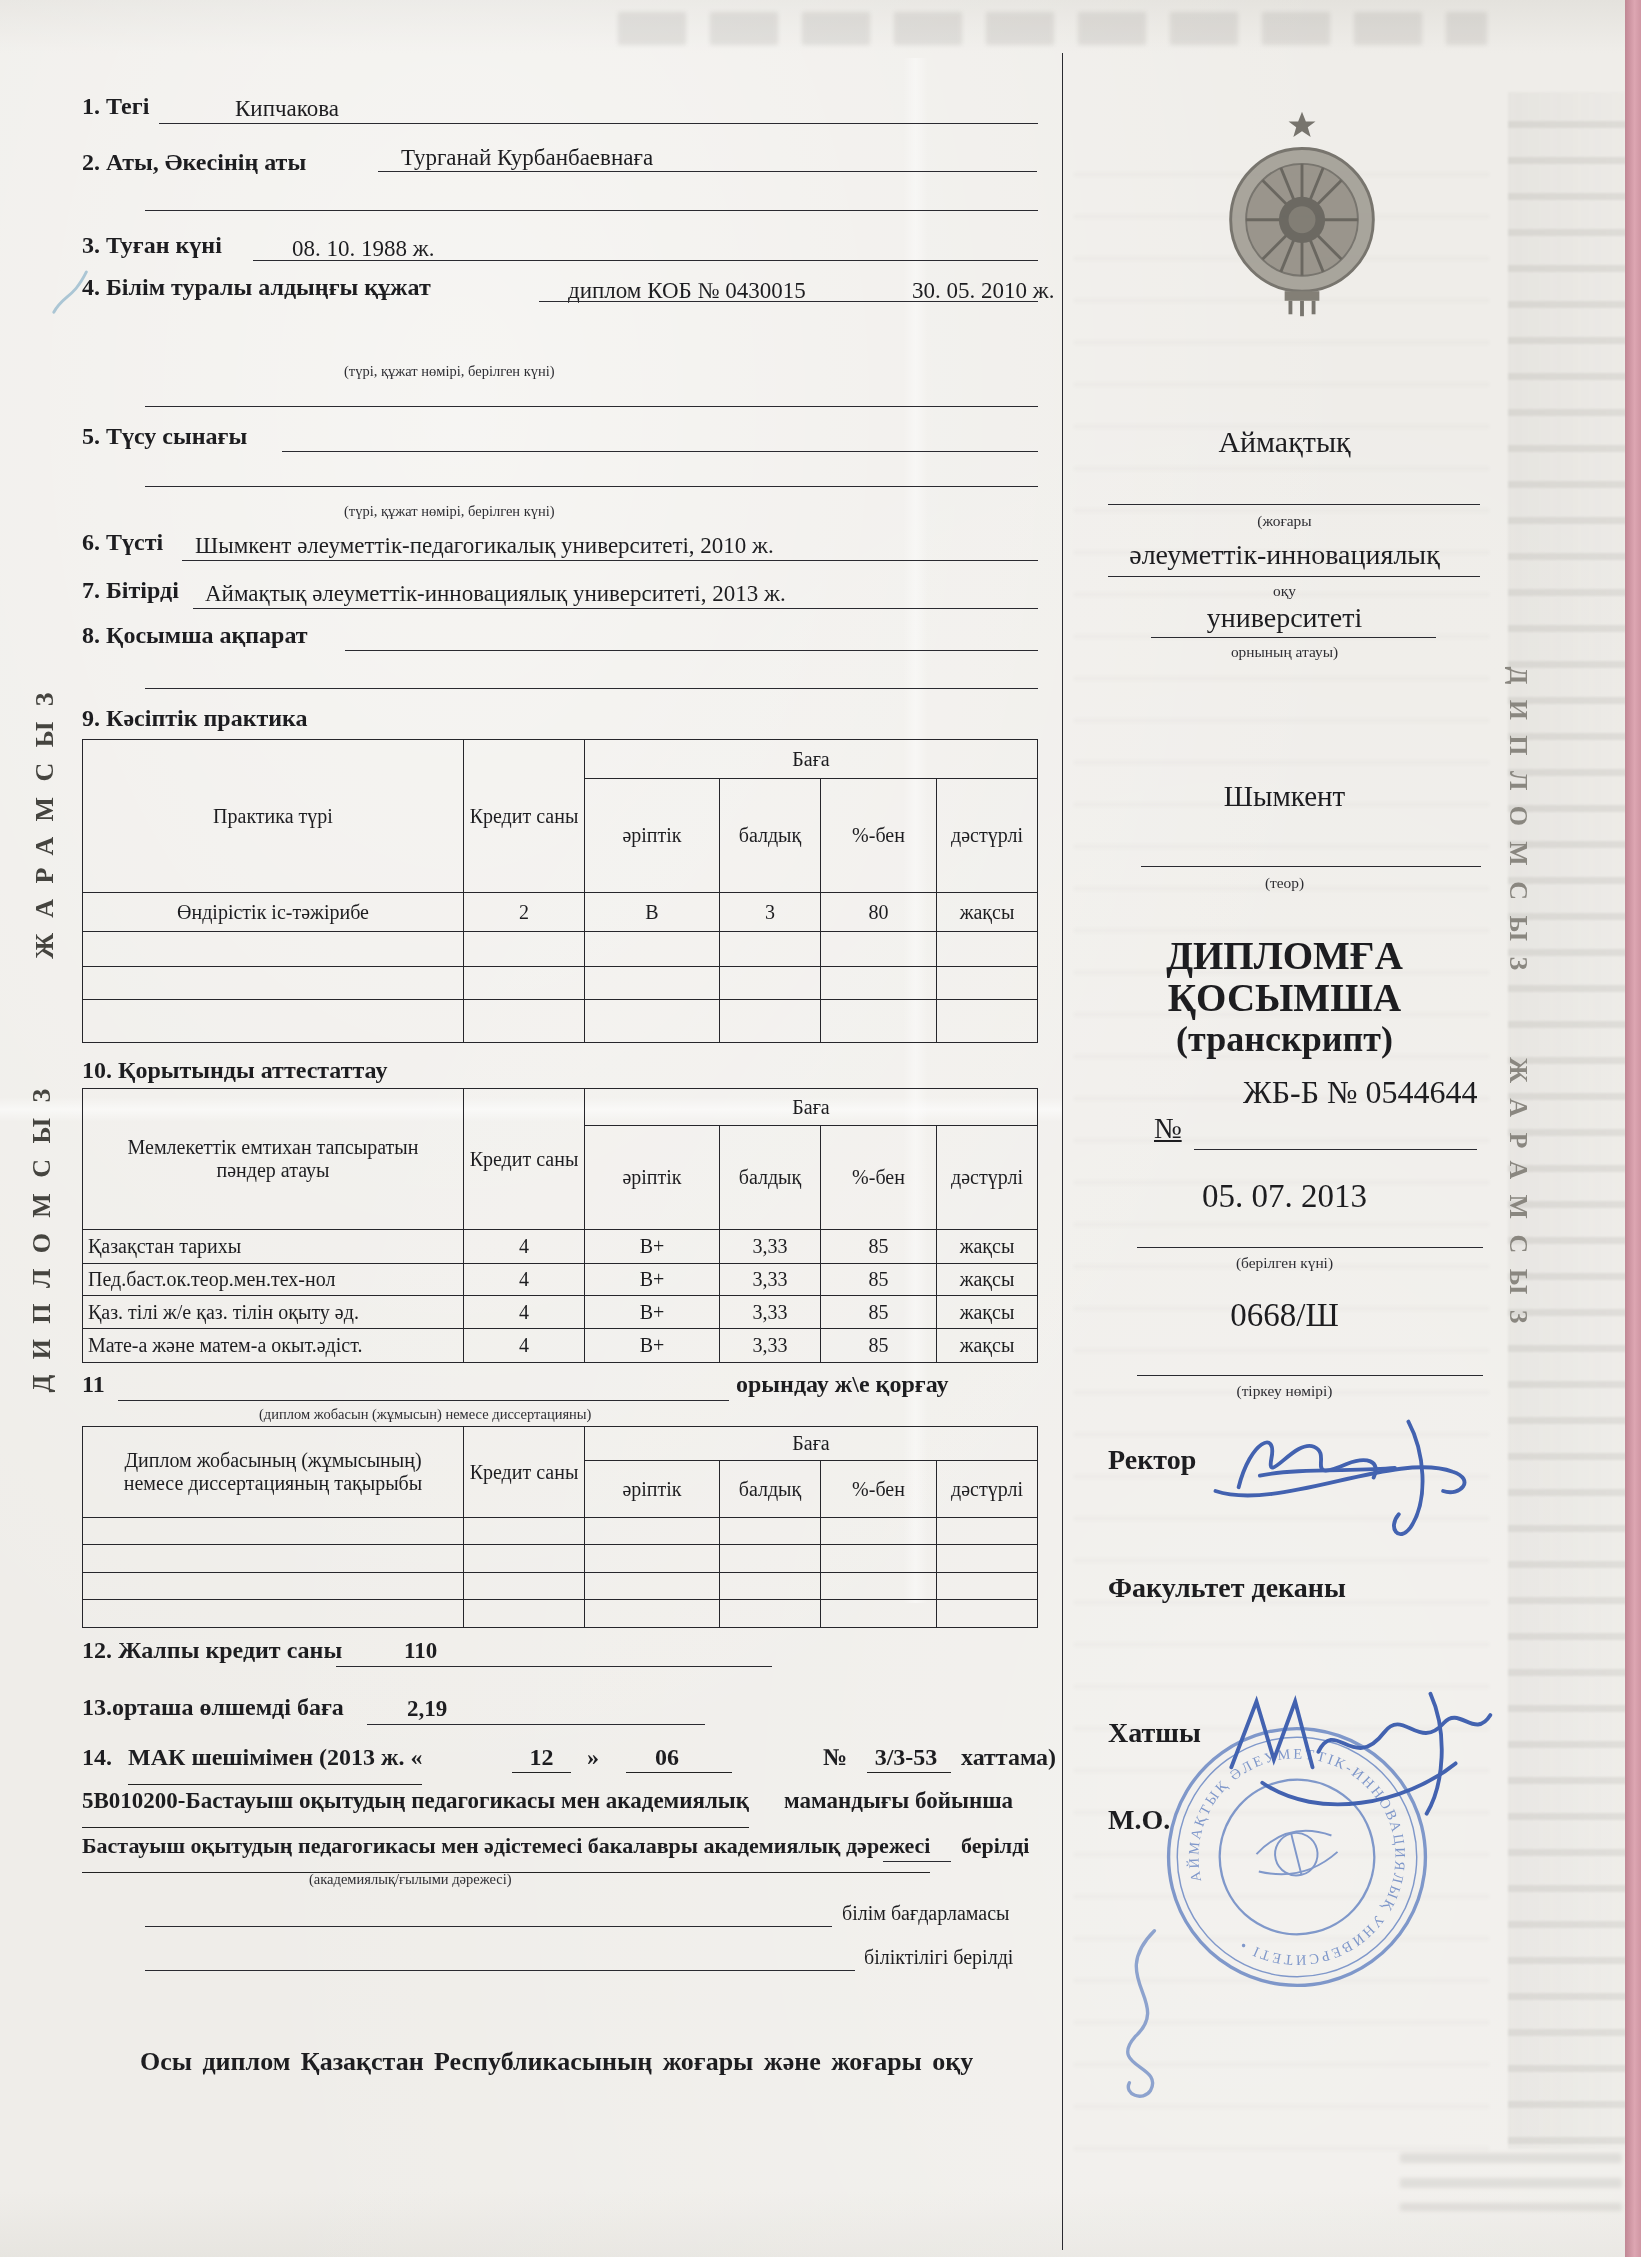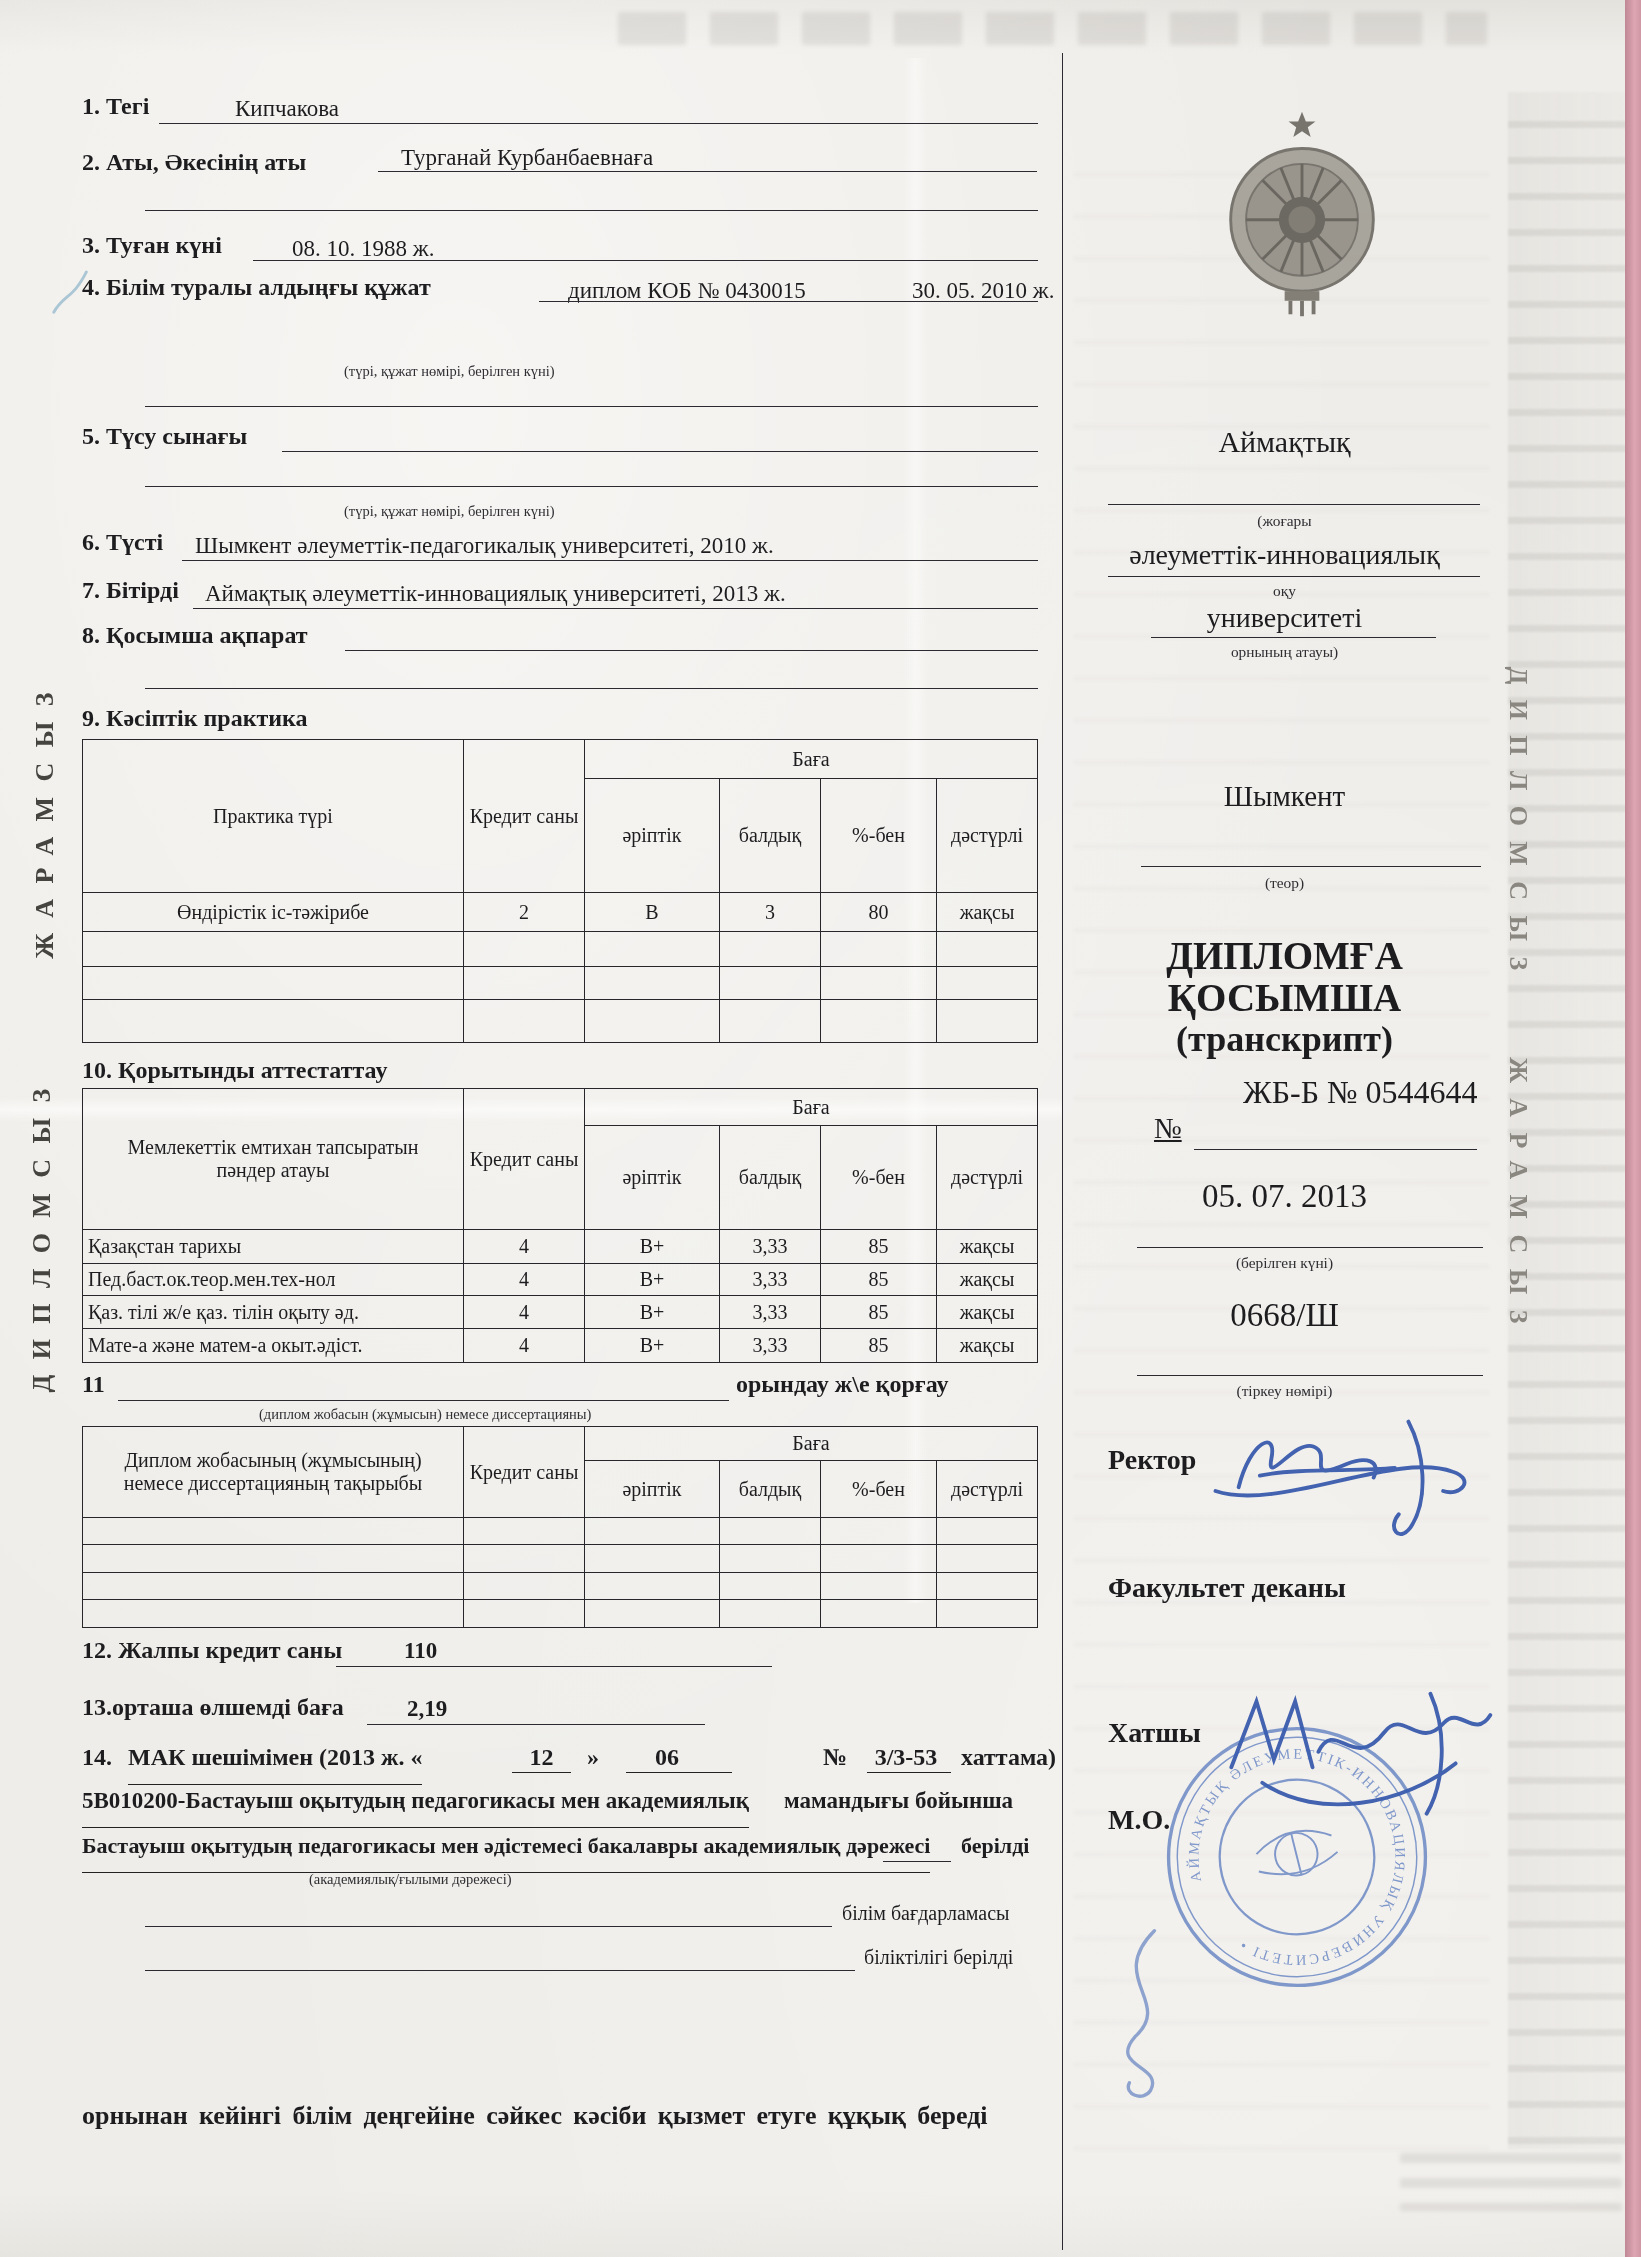--- a/index.html
+++ b/index.html
@@ -312,21 +312,21 @@
   <span class="lbl" style="left:961px;top:1833px;font-size:22px;">берілді</span>
 
   <span class="cap" style="left:309px;top:1871px;">(академиялық/ғылыми дәрежесі)</span>
 
   <div class="rule" style="left:145px;top:1926px;width:687px;"></div>
   <span class="val" style="left:842px;top:1902px;font-size:20px;">білім бағдарламасы</span>
 
   <div class="rule" style="left:145px;top:1970px;width:710px;"></div>
   <span class="val" style="left:864px;top:1946px;font-size:20px;">біліктілігі берілді</span>
 
-  <span class="lbl" style="left:82px;top:2101px;font-size:26px;word-spacing:4.8px;">орнынан кейінгі білім деңгейіне сәйкес кәсіби қызмет етуге құқық береді</span>
+  <span class="lbl" style="left:140px;top:2047px;font-size:26px;word-spacing:3.9px;">Осы диплом Қазақстан Республикасының жоғары және жоғары оқу</span>
 
   <svg style="left:1215px;top:108px;" width="174" height="214" viewBox="0 0 180 222">
     <g opacity="0.92">
       <polygon points="90,4 94,14 104,14 96,20 99,30 90,24 81,30 84,20 76,14 86,14" fill="#6d6a63"></polygon>
       <path d="M20,118 q8,-44 34,-56 q-20,26 -16,58 z" fill="#8f8b82"></path>
       <path d="M160,118 q-8,-44 -34,-56 q20,26 16,58 z" fill="#8f8b82"></path>
       <circle cx="90" cy="116" r="74" fill="#a39f96" stroke="#6e6b64" stroke-width="3"></circle>
       <circle cx="90" cy="116" r="58" fill="#938e85" stroke="#6e6b64" stroke-width="2"></circle>
       <g stroke="#5f5c55" stroke-width="3">
         <line x1="90" y1="116" x2="90" y2="58"></line>

